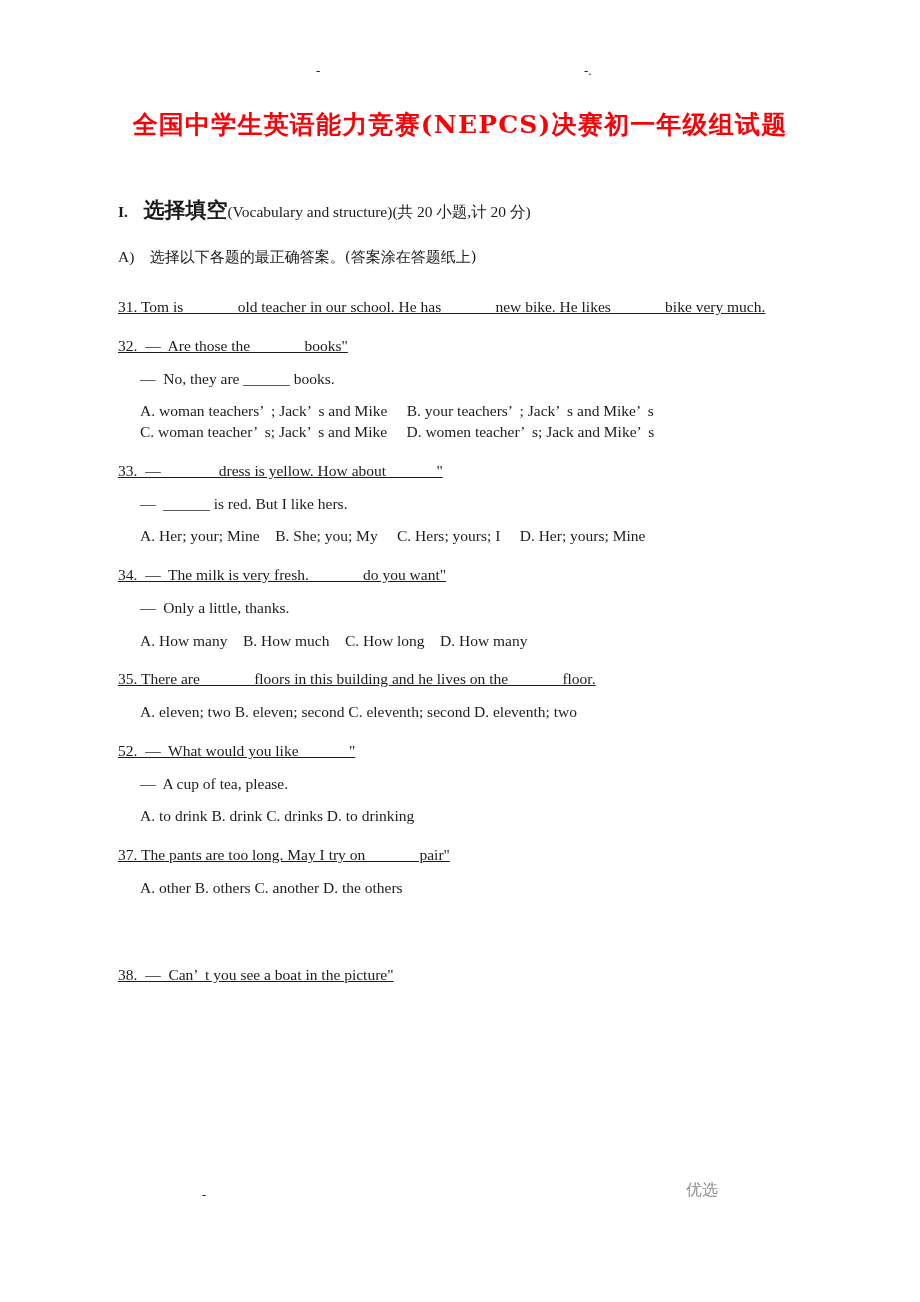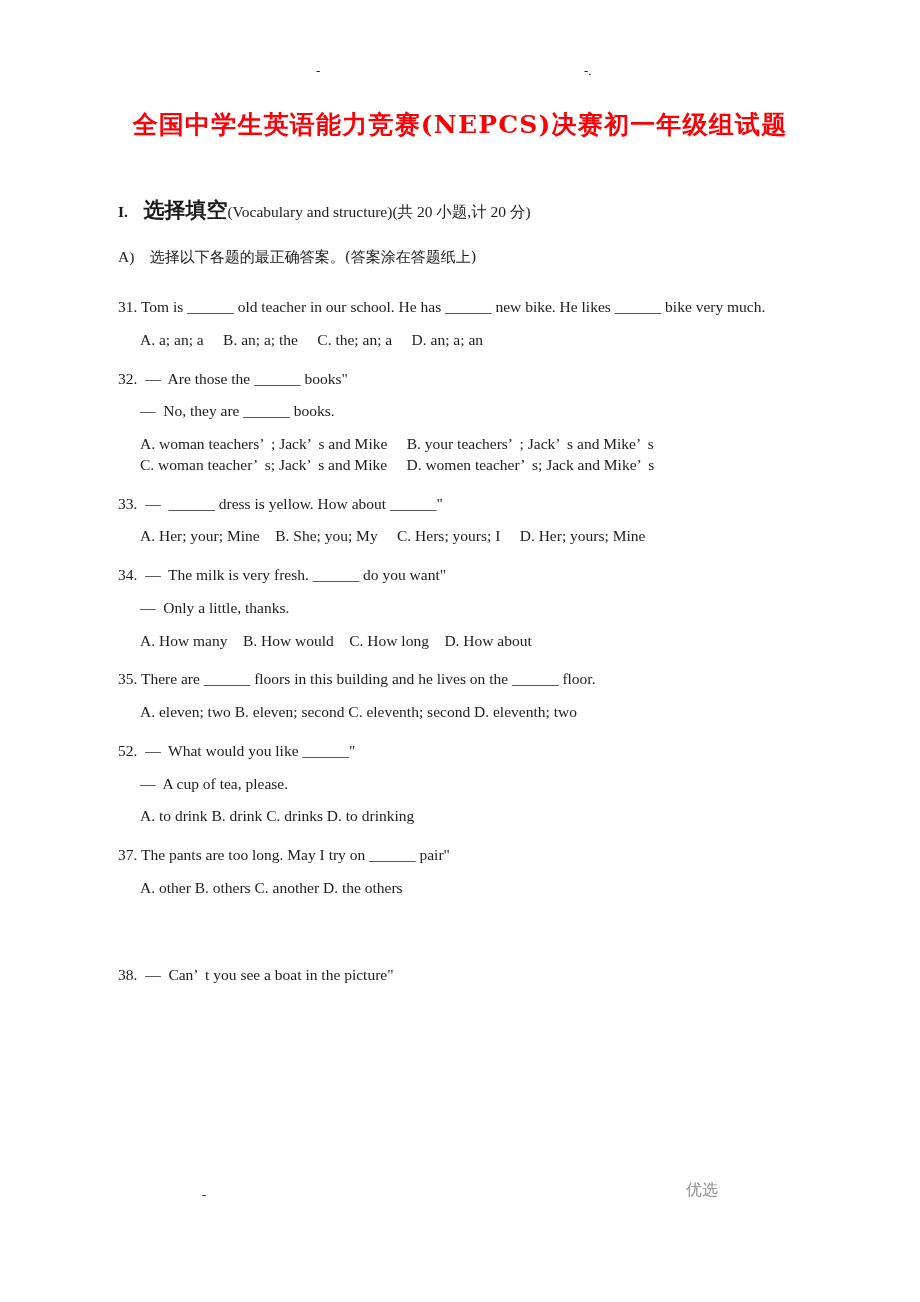--- a/index.html
+++ b/index.html
@@ -100,20 +100,21 @@
     font-family: "DejaVu Serif", "Liberation Serif", serif;
     font-size: 15px;
   }
 
   
   .q {
     margin-bottom: 18px;
   }
   .q-stem {
     margin-bottom: 12px;
+    text-decoration: underline;
   }
   .q-reply {
     margin-bottom: 12px;
     padding-left: 22px;
   }
   .q-opts {
     padding-left: 22px;
   }
   .q-opts + .q-opts {
     margin-top: 0;
@@ -161,39 +162,39 @@
   <div class="doc-title">全国中学生英语能力竞赛(NEPCS)决赛初一年级组试题</div>
 
   <div class="body-col">
 
     <div class="sec-head"><span class="sec-num">I.</span>    <span class="sec-cn">选择填空</span><span class="sec-en">(Vocabulary and structure)(共 20 小题,计 20 分)</span></div>
 
     <div class="sub-head"><span>A)</span>    <span class="sub-cn">选择以下各题的最正确答案。(答案涂在答题纸上)</span></div>
 
     <div class="q">
       <div class="line q-stem">31. Tom is ______ old teacher in our school. He has ______ new bike. He likes ______ bike very much.</div>
-      <div class="line q-opts">A. a; an; a     B. an; a; the     C. the; an; a     D. an; a; an</div>
     </div>
 
     <div class="q">
       <div class="line q-stem">32.  —  Are those the ______ books"</div>
       <div class="line q-reply">—  No, they are ______ books.</div>
       <div class="line q-opts">A. woman teachers’  ; Jack’  s and Mike     B. your teachers’  ; Jack’  s and Mike’  s</div>
       <div class="line q-opts">C. woman teacher’  s; Jack’  s and Mike     D. women teacher’  s; Jack and Mike’  s</div>
     </div>
 
     <div class="q">
       <div class="line q-stem">33.  —  ______ dress is yellow. How about ______"</div>
+      <div class="line q-reply">—  ______ is red. But I like hers.</div>
       <div class="line q-opts">A. Her; your; Mine    B. She; you; My     C. Hers; yours; I     D. Her; yours; Mine</div>
     </div>
 
     <div class="q">
       <div class="line q-stem">34.  —  The milk is very fresh. ______ do you want"</div>
       <div class="line q-reply">—  Only a little, thanks.</div>
-      <div class="line q-opts">A. How many    B. How would    C. How long    D. How about</div>
+      <div class="line q-opts">A. How many    B. How much    C. How long    D. How many</div>
     </div>
 
     <div class="q">
       <div class="line q-stem">35. There are ______ floors in this building and he lives on the ______ floor.</div>
       <div class="line q-opts">A. eleven; two B. eleven; second C. eleventh; second D. eleventh; two</div>
     </div>
 
     <div class="q">
       <div class="line q-stem">52.  —  What would you like ______"</div>
       <div class="line q-reply">—  A cup of tea, please.</div>

